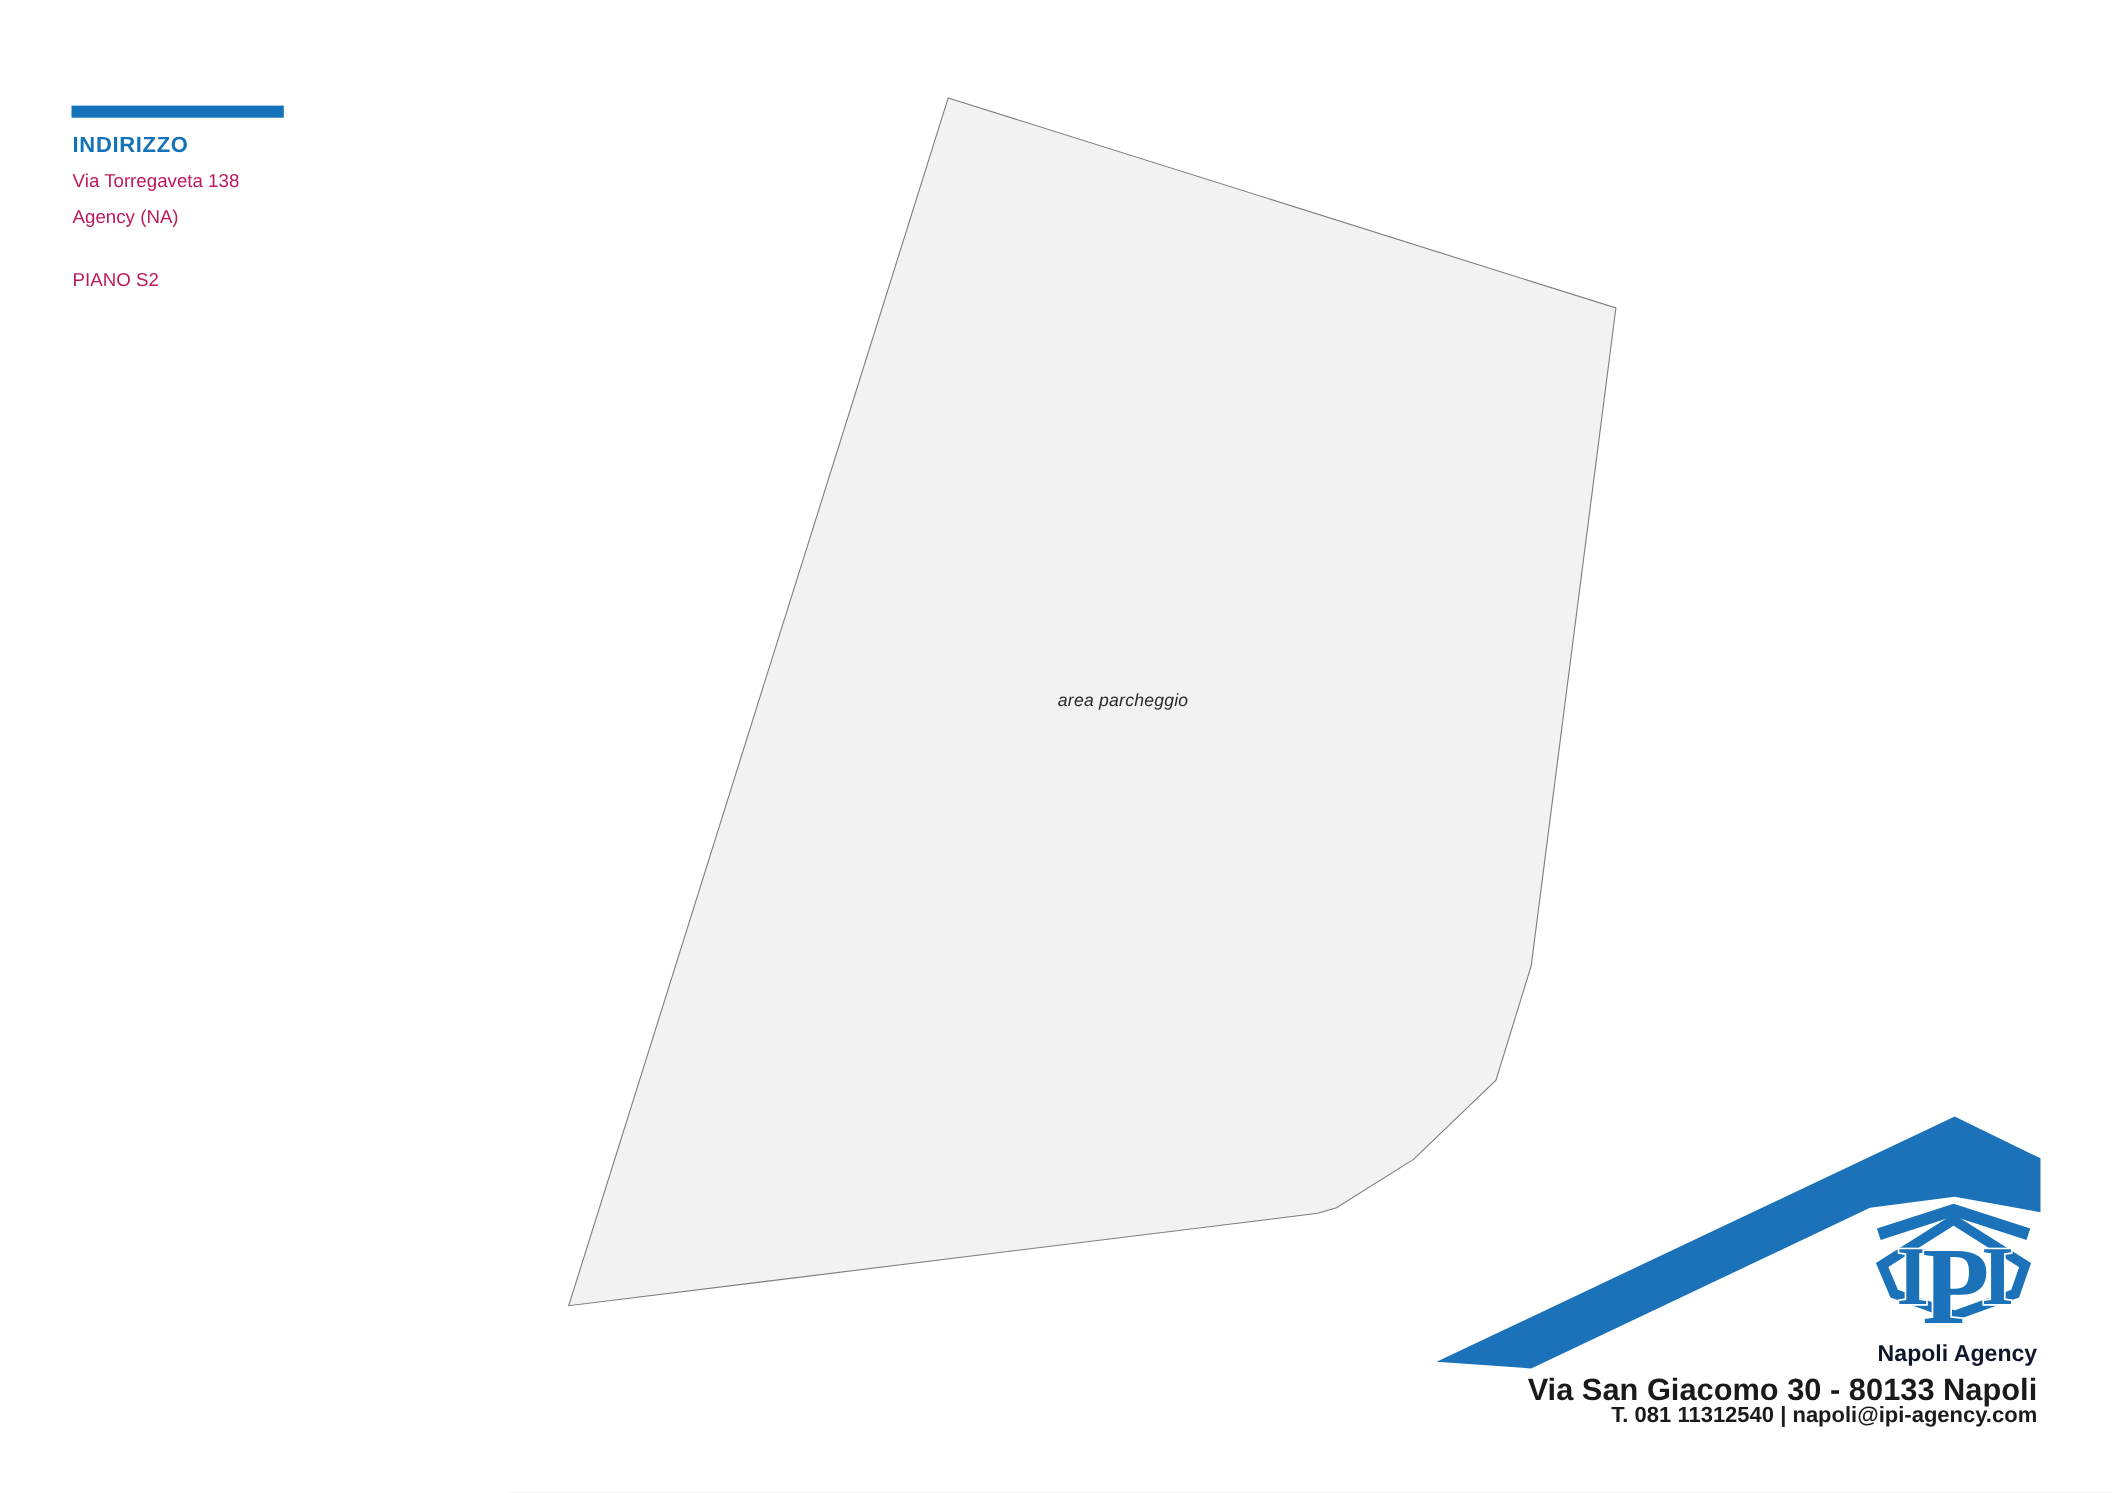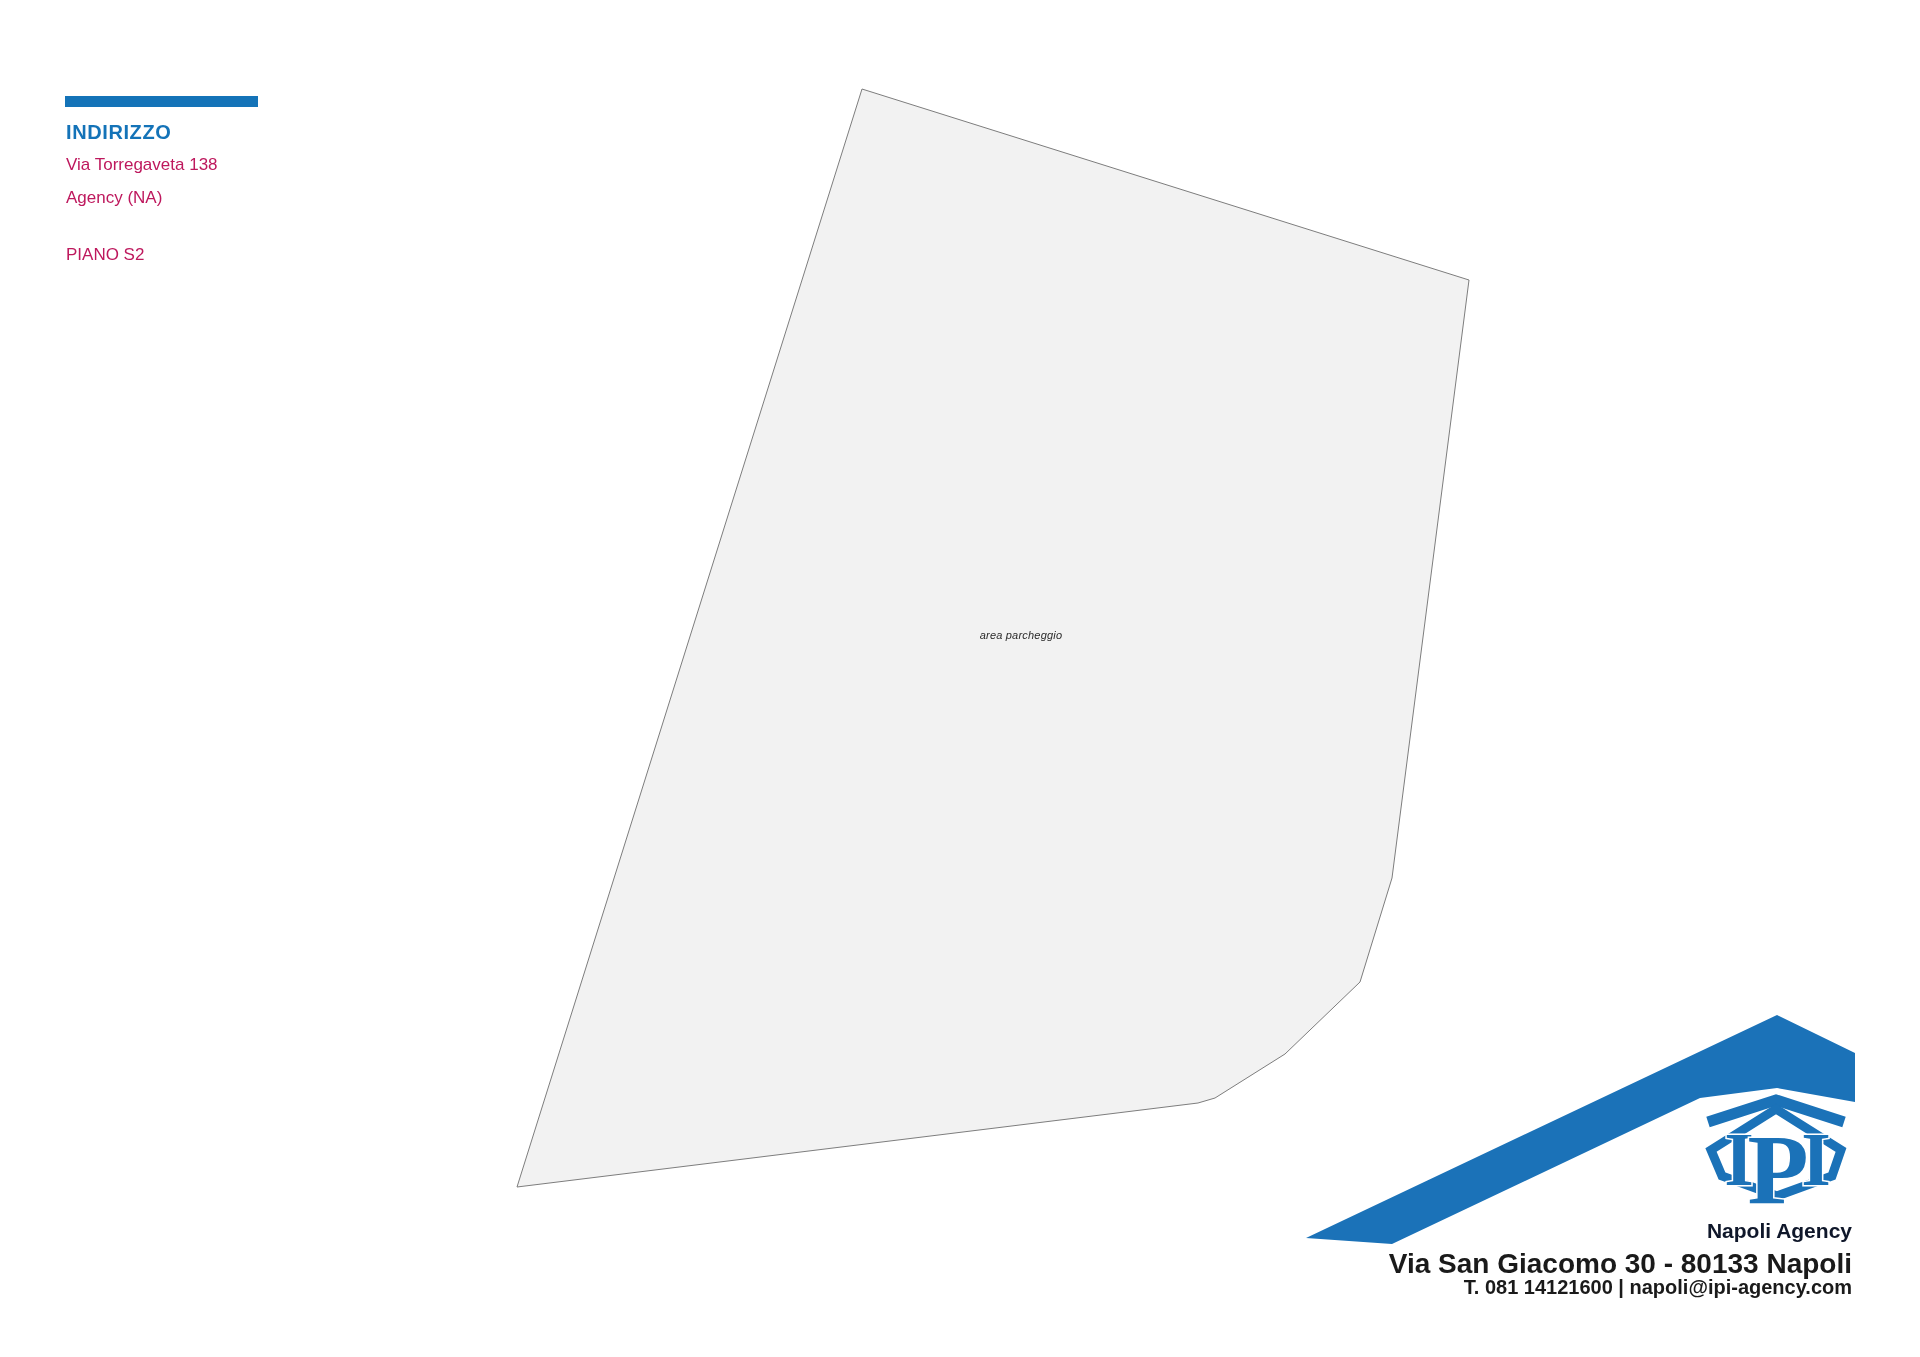--- a/index.html
+++ b/index.html
@@ -45,21 +45,21 @@
   .plan-svg, .brand-svg {
     position: absolute;
     left: 0; top: 0;
     width: 1920px; height: 1357px;
   }
   .plan-label {
     position: absolute;
     left: 961px; top: 629px;
     width: 120px;
     text-align: center;
-    font-size: 11px;
+    font-size: 16px;
     font-style: italic;
     color: #2a2a2a;
     letter-spacing: 0.2px;
   }
 
   
   .disclaimer {
     position: absolute;
     left: 70px; top: 1256px;
     width: 1170px;
@@ -110,15 +110,15 @@
     <polygon fill="#1b72b8" points="1306,1238 1777,1015 1855,1053 1855,1102 1777,1088 1700,1098 1392,1244"></polygon>
     <path fill="none" stroke="#1b72b8" stroke-width="11" d="M 1708,1122 L 1776,1100 L 1844,1122"></path>
     <polygon fill="#ffffff" stroke="#1b72b8" stroke-width="9" stroke-linejoin="miter" points="1776,1109 1841,1150 1832,1176 1777,1196 1722,1176 1711,1150"></polygon>
     <text class="ipi-letter" x="1739" y="1185" font-size="76" fill="#1b72b8" text-anchor="middle">I</text>
     <text class="ipi-letter" x="1816" y="1185" font-size="76" fill="#1b72b8" text-anchor="middle">I</text>
     <text class="ipi-letter" x="1778" y="1203" font-size="100" fill="#1b72b8" text-anchor="middle">P</text>
   </svg>
 
   <div class="agency-text agency-name">Napoli Agency</div>
   <div class="agency-text agency-address">Via San Giacomo 30 - 80133 Napoli</div>
-  <div class="agency-text agency-contact">T. 081 14121600 | napoli@ipi-agency.com</div>
+  <div class="agency-text agency-contact">T. 081 11312540 | napoli@ipi-agency.com</div>
 
 </div>
 
 </body></html>

